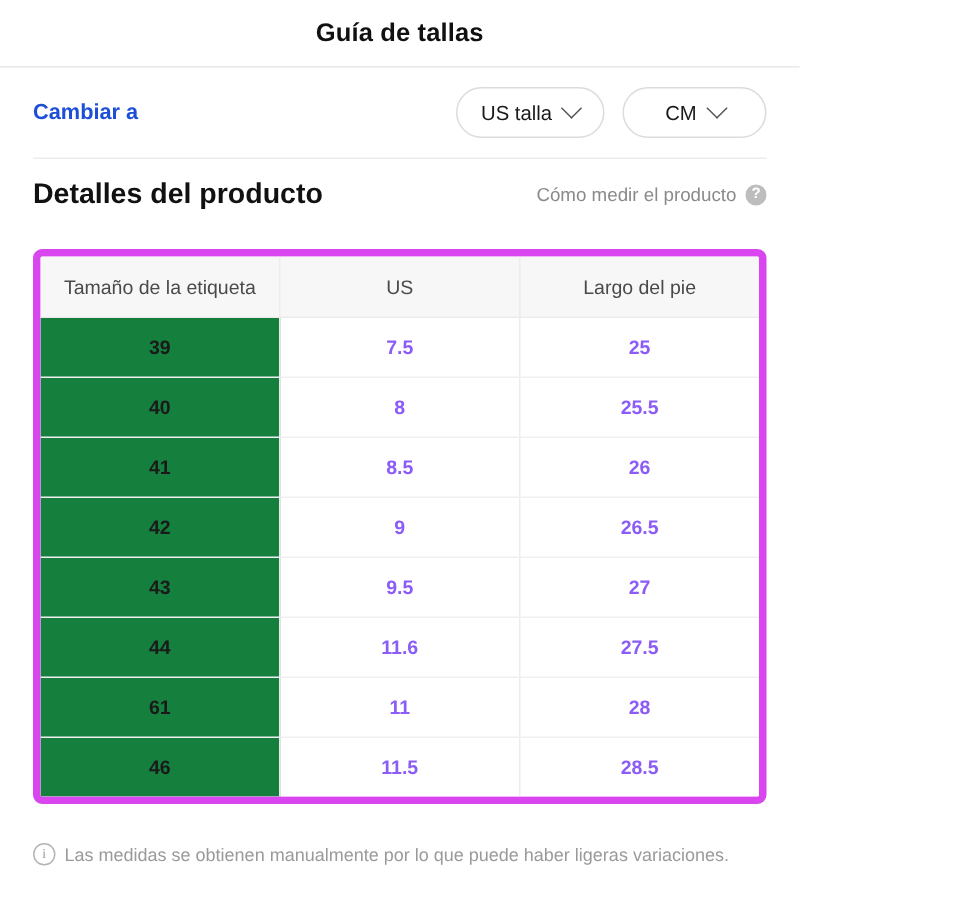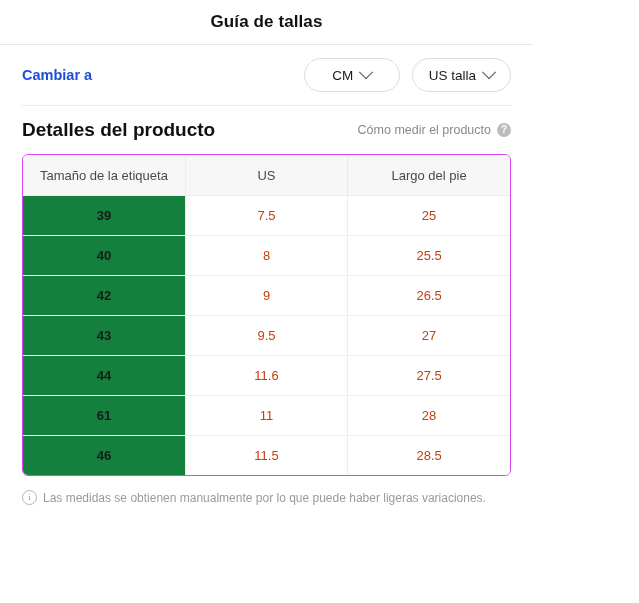--- a/index.html
+++ b/index.html
@@ -119,22 +119,22 @@
     color: #ffffff;
     font-size: 10px;
     line-height: 14px;
     text-align: center;
     font-weight: bold;
     flex: none;
   }
 
   
   .table-wrap {
-    margin: 0 22px;
-    border: 1px solid #d946ef;
+    margin: 12px 22px;
+    border: 5px solid #d946ef;
     border-radius: 6px;
     overflow: hidden;
   }
   table {
     width: 100%;
     border-collapse: collapse;
     table-layout: fixed;
   }
   thead th {
     background: #f7f7f7;
@@ -145,26 +145,27 @@
     border-bottom: 1px solid #ececec;
     border-right: 1px solid #ececec;
     text-align: center;
     padding: 0;
   }
   thead th:last-child { border-right: none; }
 
   tbody td {
     height: 39px;
     font-size: 13px;
-    color: #c2410c;
+    color: #8b5cf6;
     text-align: center;
     border-bottom: 1px solid #f0f0f0;
     border-right: 1px solid #ececec;
     padding: 0;
     background: #ffffff;
+    font-weight: bold;
   }
   tbody td:first-child {
     background: #15803d;
     font-weight: bold;
     color: #1a1a1a;
   }
   tbody td:last-child { border-right: none; }
   tbody tr:last-child td { border-bottom: none; }
 
   
@@ -197,25 +198,25 @@
 <div class="page">
 
   <div class="header">
     <div class="header-title">Guía de tallas</div>
   </div>
 
   <div class="change-row">
     <div class="change-label">Cambiar a</div>
     <div class="selects">
       <div class="pill">
-        <span class="pill-label">CM</span>
+        <span class="pill-label">US talla</span>
         <span class="chev"></span>
       </div>
       <div class="pill">
-        <span class="pill-label">US talla</span>
+        <span class="pill-label">CM</span>
         <span class="chev"></span>
       </div>
     </div>
   </div>
 
   <div class="divider"></div>
 
   <div class="details-row">
     <div class="details-title">Detalles del producto</div>
     <div class="measure-link">
@@ -238,20 +239,25 @@
             <td>39</td>
             <td>7.5</td>
             <td>25</td>
           </tr>
           <tr>
             <td>40</td>
             <td>8</td>
             <td>25.5</td>
           </tr>
           <tr>
+            <td>41</td>
+            <td>8.5</td>
+            <td>26</td>
+          </tr>
+          <tr>
             <td>42</td>
             <td>9</td>
             <td>26.5</td>
           </tr>
           <tr>
             <td>43</td>
             <td>9.5</td>
             <td>27</td>
           </tr>
           <tr>

